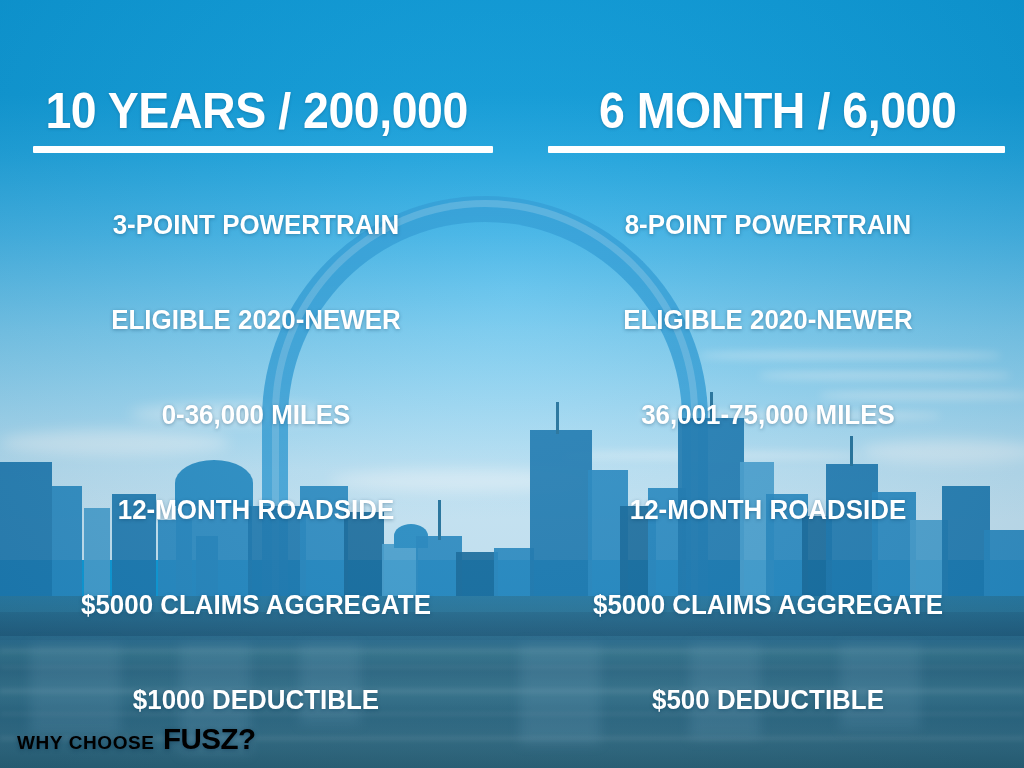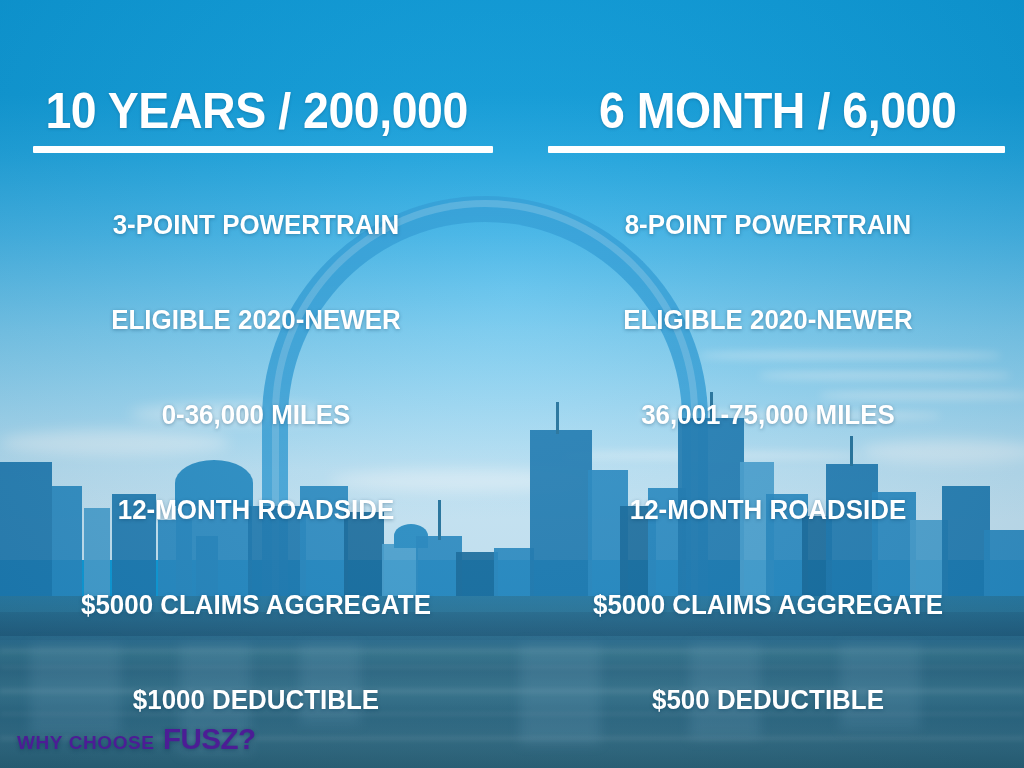--- a/index.html
+++ b/index.html
@@ -196,21 +196,21 @@
   }
   .col-right .row { font-size: 27px; }
 
   
   .brand {
     position: absolute;
     left: 17px;
     bottom: 12px;
     display: flex;
     align-items: baseline;
-    color: #4c1d95;
+    color: #000000;
     text-shadow: 0 1px 4px rgba(0,45,75,0.45);
   }
   .brand-why {
     font-family: "Liberation Sans", sans-serif;
     font-weight: bold;
     font-size: 19px;
     letter-spacing: 0.6px;
   }
   .brand-name {
     font-family: "Liberation Sans", sans-serif;

